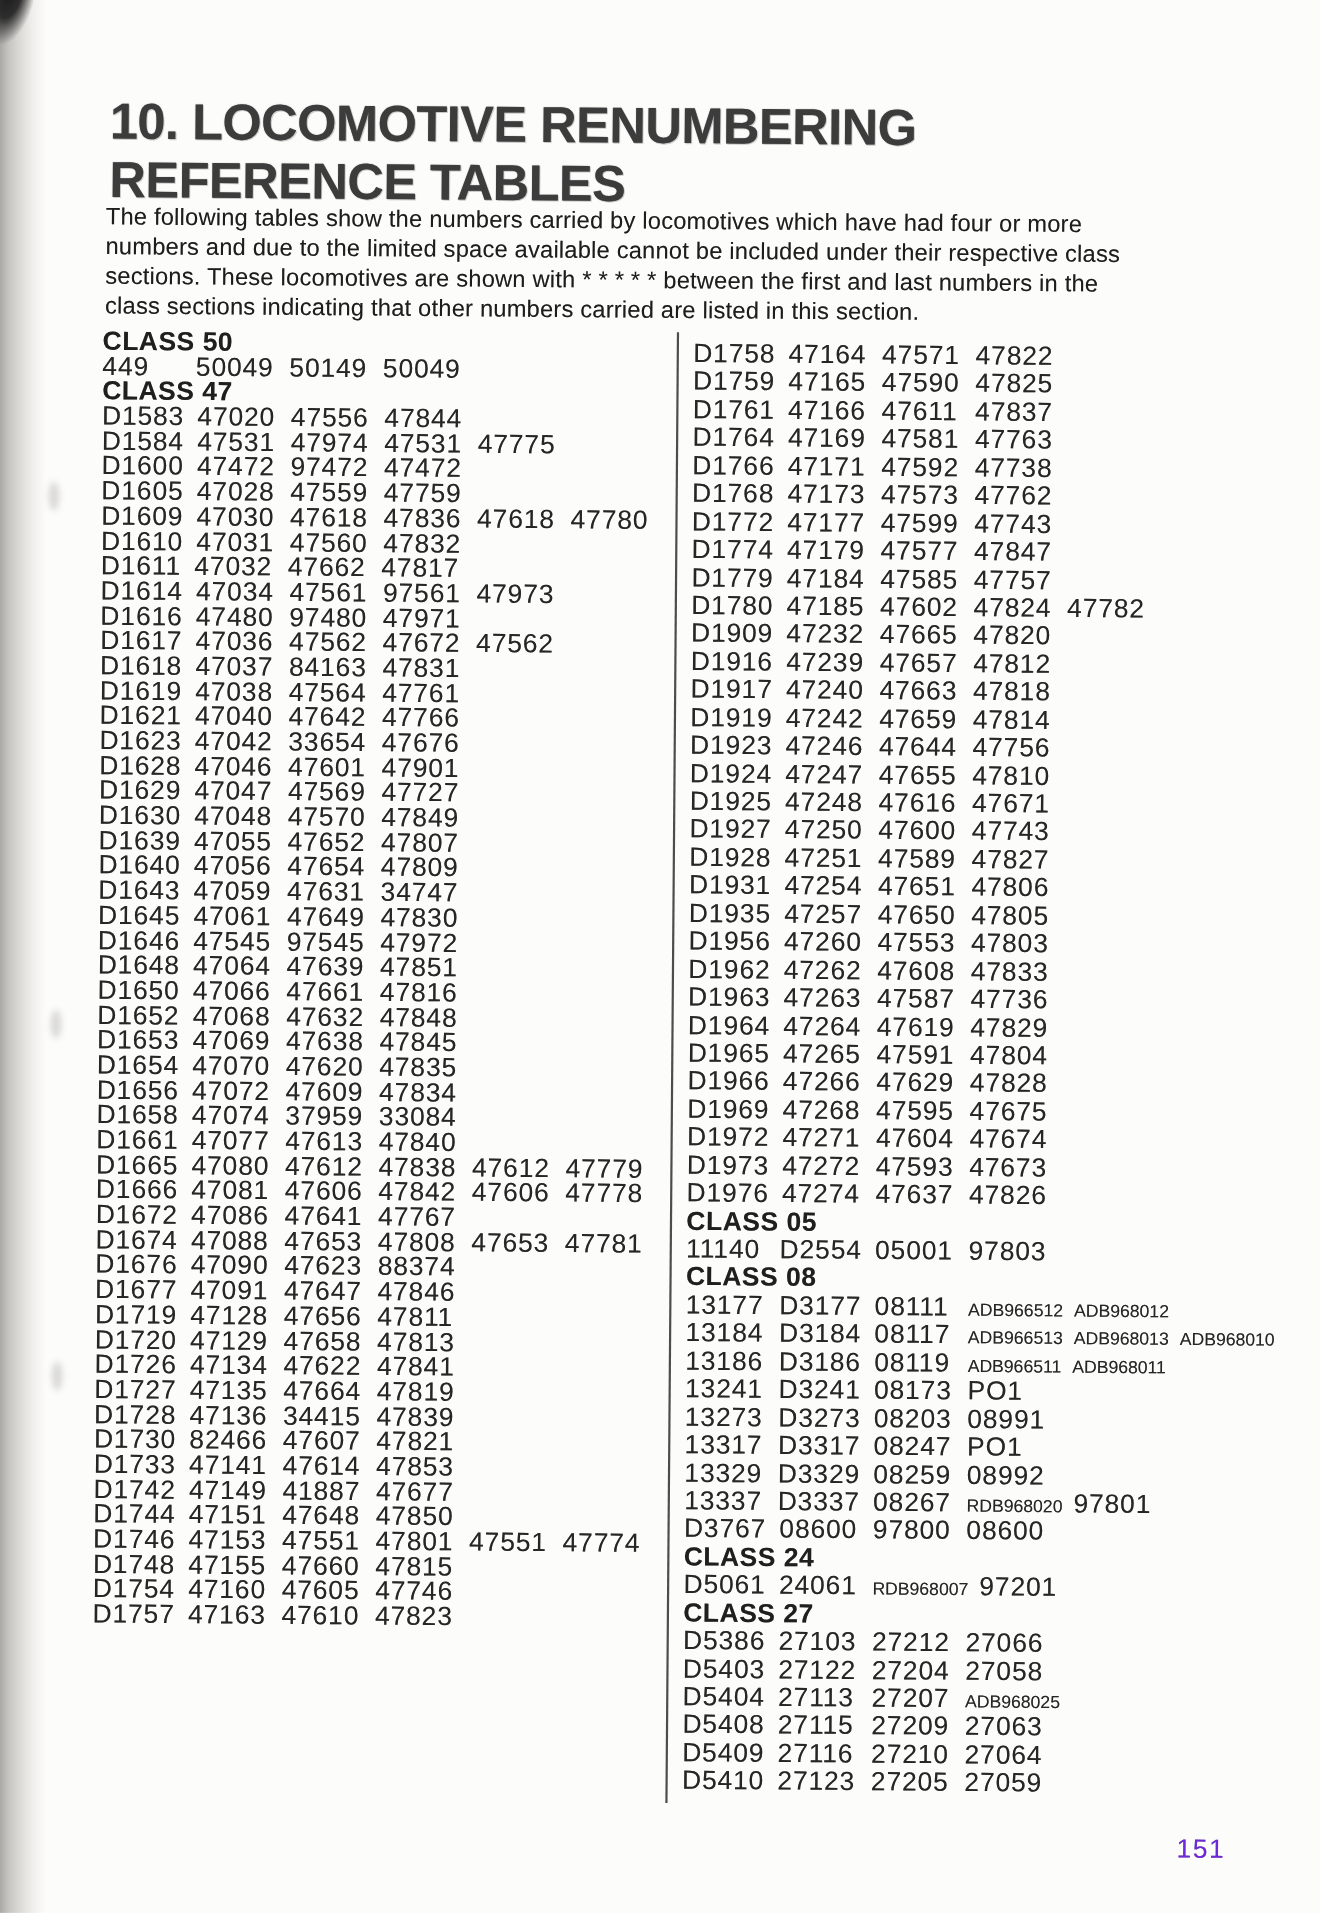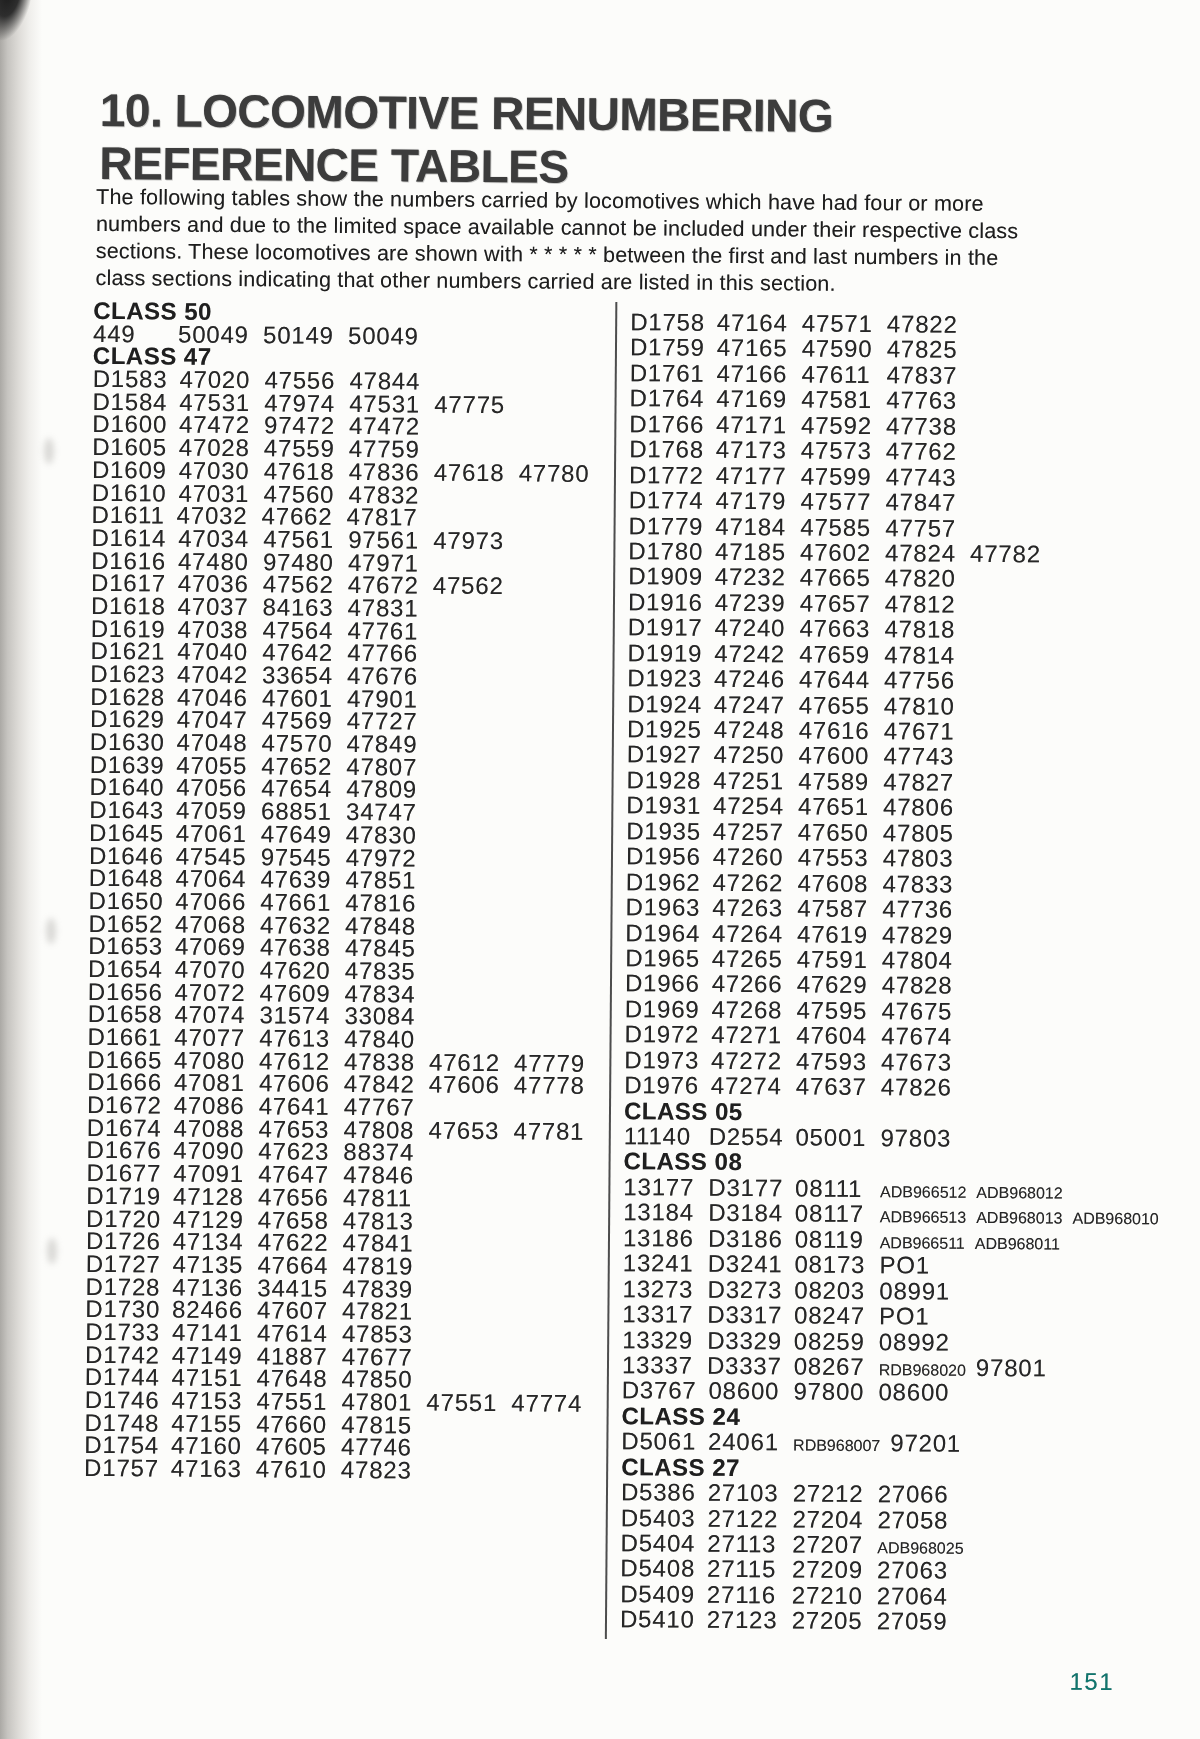--- a/index.html
+++ b/index.html
@@ -54,21 +54,21 @@
   .line{font-size:24px;color:var(--ink);text-shadow:0 0 0.5px rgba(30,30,30,.45);}
   .line.header{font-weight:bold;letter-spacing:0.5px;color:#1f1f1f;}
   .cell{display:inline-block;min-width:73px;margin-right:12px;letter-spacing:0.8px;}
   .cell.sm{display:inline-block;min-width:0;margin-right:10px;font-size:16px;letter-spacing:0;}
   .divider{
     position:absolute;left:617px;top:298px;width:2px;height:1337px;
     background:var(--divider);opacity:.9;
   }
   .page-number{
     position:absolute;left:1082px;top:1660px;
-    font-size:24px;letter-spacing:1.5px;color:#0f766e;
+    font-size:24px;letter-spacing:1.5px;color:#6d28d9;
     text-shadow:0 0 0.5px rgba(30,30,30,.4);
     text-align:right;
   }
 </style>
 </head>
 <body>
 
 <div class="scan-edge"></div>
 <div class="corner-mark"></div>
 <div class="smudge s1"></div>
@@ -105,30 +105,30 @@
         <div class="line row"><span class="cell">D1617</span><span class="cell">47036</span><span class="cell">47562</span><span class="cell">47672</span><span class="cell">47562</span></div>
         <div class="line row"><span class="cell">D1618</span><span class="cell">47037</span><span class="cell">84163</span><span class="cell">47831</span></div>
         <div class="line row"><span class="cell">D1619</span><span class="cell">47038</span><span class="cell">47564</span><span class="cell">47761</span></div>
         <div class="line row"><span class="cell">D1621</span><span class="cell">47040</span><span class="cell">47642</span><span class="cell">47766</span></div>
         <div class="line row"><span class="cell">D1623</span><span class="cell">47042</span><span class="cell">33654</span><span class="cell">47676</span></div>
         <div class="line row"><span class="cell">D1628</span><span class="cell">47046</span><span class="cell">47601</span><span class="cell">47901</span></div>
         <div class="line row"><span class="cell">D1629</span><span class="cell">47047</span><span class="cell">47569</span><span class="cell">47727</span></div>
         <div class="line row"><span class="cell">D1630</span><span class="cell">47048</span><span class="cell">47570</span><span class="cell">47849</span></div>
         <div class="line row"><span class="cell">D1639</span><span class="cell">47055</span><span class="cell">47652</span><span class="cell">47807</span></div>
         <div class="line row"><span class="cell">D1640</span><span class="cell">47056</span><span class="cell">47654</span><span class="cell">47809</span></div>
-        <div class="line row"><span class="cell">D1643</span><span class="cell">47059</span><span class="cell">68851</span><span class="cell">34747</span></div>
+        <div class="line row"><span class="cell">D1643</span><span class="cell">47059</span><span class="cell">47631</span><span class="cell">34747</span></div>
         <div class="line row"><span class="cell">D1645</span><span class="cell">47061</span><span class="cell">47649</span><span class="cell">47830</span></div>
         <div class="line row"><span class="cell">D1646</span><span class="cell">47545</span><span class="cell">97545</span><span class="cell">47972</span></div>
         <div class="line row"><span class="cell">D1648</span><span class="cell">47064</span><span class="cell">47639</span><span class="cell">47851</span></div>
         <div class="line row"><span class="cell">D1650</span><span class="cell">47066</span><span class="cell">47661</span><span class="cell">47816</span></div>
         <div class="line row"><span class="cell">D1652</span><span class="cell">47068</span><span class="cell">47632</span><span class="cell">47848</span></div>
         <div class="line row"><span class="cell">D1653</span><span class="cell">47069</span><span class="cell">47638</span><span class="cell">47845</span></div>
         <div class="line row"><span class="cell">D1654</span><span class="cell">47070</span><span class="cell">47620</span><span class="cell">47835</span></div>
         <div class="line row"><span class="cell">D1656</span><span class="cell">47072</span><span class="cell">47609</span><span class="cell">47834</span></div>
-        <div class="line row"><span class="cell">D1658</span><span class="cell">47074</span><span class="cell">31574</span><span class="cell">33084</span></div>
+        <div class="line row"><span class="cell">D1658</span><span class="cell">47074</span><span class="cell">37959</span><span class="cell">33084</span></div>
         <div class="line row"><span class="cell">D1661</span><span class="cell">47077</span><span class="cell">47613</span><span class="cell">47840</span></div>
         <div class="line row"><span class="cell">D1665</span><span class="cell">47080</span><span class="cell">47612</span><span class="cell">47838</span><span class="cell">47612</span><span class="cell">47779</span></div>
         <div class="line row"><span class="cell">D1666</span><span class="cell">47081</span><span class="cell">47606</span><span class="cell">47842</span><span class="cell">47606</span><span class="cell">47778</span></div>
         <div class="line row"><span class="cell">D1672</span><span class="cell">47086</span><span class="cell">47641</span><span class="cell">47767</span></div>
         <div class="line row"><span class="cell">D1674</span><span class="cell">47088</span><span class="cell">47653</span><span class="cell">47808</span><span class="cell">47653</span><span class="cell">47781</span></div>
         <div class="line row"><span class="cell">D1676</span><span class="cell">47090</span><span class="cell">47623</span><span class="cell">88374</span></div>
         <div class="line row"><span class="cell">D1677</span><span class="cell">47091</span><span class="cell">47647</span><span class="cell">47846</span></div>
         <div class="line row"><span class="cell">D1719</span><span class="cell">47128</span><span class="cell">47656</span><span class="cell">47811</span></div>
         <div class="line row"><span class="cell">D1720</span><span class="cell">47129</span><span class="cell">47658</span><span class="cell">47813</span></div>
         <div class="line row"><span class="cell">D1726</span><span class="cell">47134</span><span class="cell">47622</span><span class="cell">47841</span></div>

